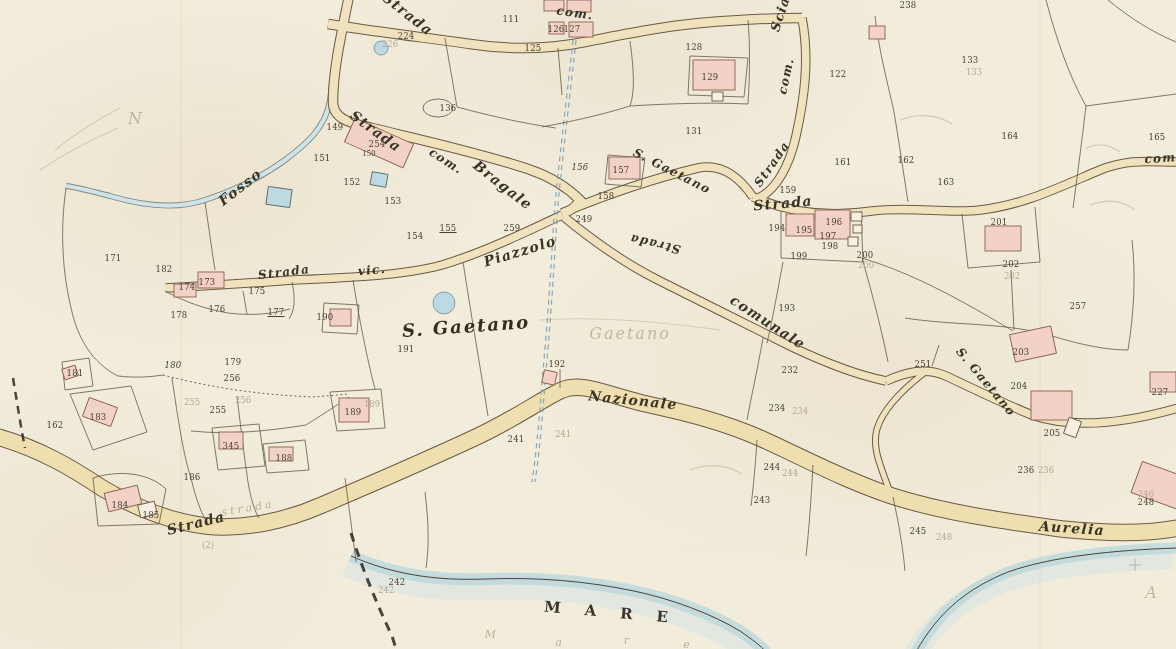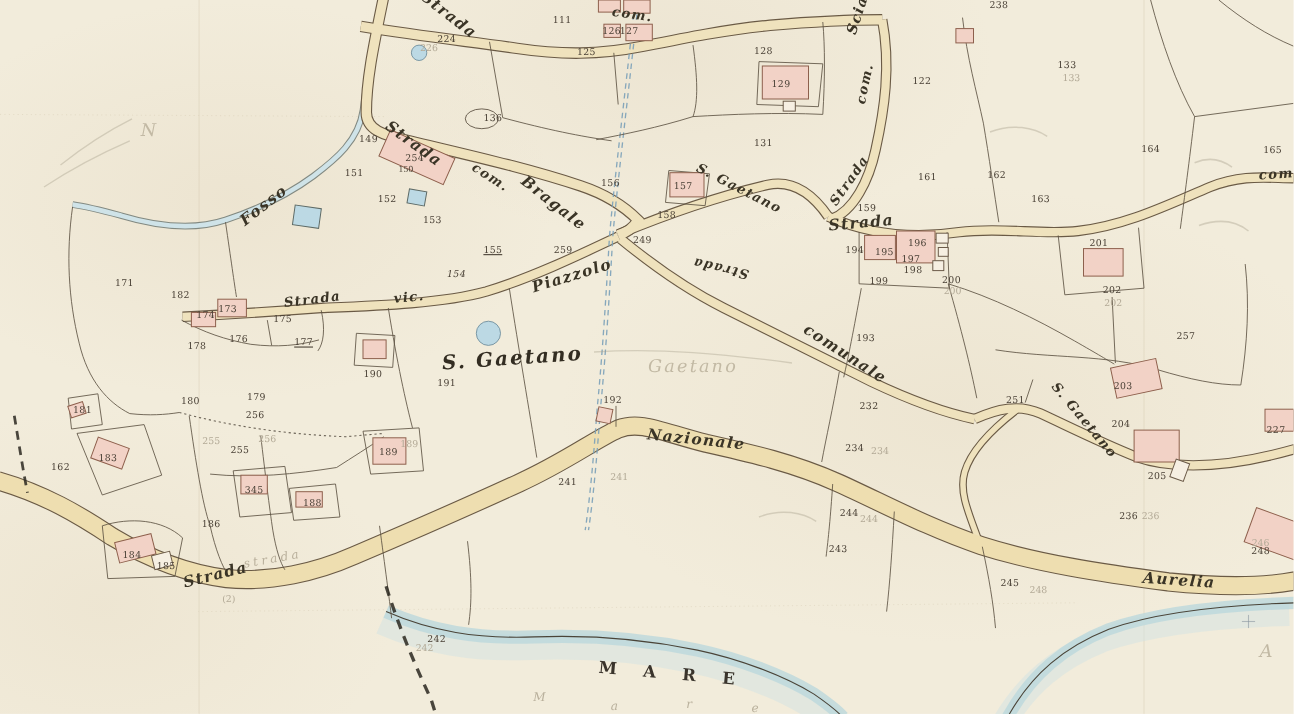--- a/index.html
+++ b/index.html
@@ -245,55 +245,55 @@
       <div class="lbl num" style="left: 838px; top: 74px; transform: translate(-50%, -50%) rotate(0deg);">122</div>
       <div class="lbl num" style="left: 970px; top: 60px; transform: translate(-50%, -50%) rotate(0deg);">133</div>
       <div class="lbl num" style="left: 908px; top: 5px; transform: translate(-50%, -50%) rotate(0deg);">238</div>
       <div class="lbl num" style="left: 448px; top: 108px; transform: translate(-50%, -50%) rotate(0deg);">136</div>
       <div class="lbl num" style="left: 335px; top: 127px; transform: translate(-50%, -50%) rotate(0deg);">149</div>
       <div class="lbl num" style="left: 377px; top: 144px; transform: translate(-50%, -50%) rotate(0deg);">254</div>
       <div class="lbl num" style="left: 369px; top: 153px; transform: translate(-50%, -50%) rotate(0deg); font-family: Liberation Serif, serif;">150</div>
       <div class="lbl num" style="left: 322px; top: 158px; transform: translate(-50%, -50%) rotate(0deg);">151</div>
       <div class="lbl num" style="left: 352px; top: 182px; transform: translate(-50%, -50%) rotate(0deg);">152</div>
       <div class="lbl num" style="left: 393px; top: 201px; transform: translate(-50%, -50%) rotate(0deg);">153</div>
-      <div class="lbl num" style="left: 555px; top: 167px; transform: translate(-50%, -50%) rotate(0deg);">156</div>
+      <div class="lbl num" style="left: 580px; top: 167px; transform: translate(-50%, -50%) rotate(0deg); font-style: italic;">156</div>
       <div class="lbl num" style="left: 621px; top: 170px; transform: translate(-50%, -50%) rotate(0deg);">157</div>
       <div class="lbl num" style="left: 606px; top: 196px; transform: translate(-50%, -50%) rotate(0deg);">158</div>
       <div class="lbl num" style="left: 584px; top: 219px; transform: translate(-50%, -50%) rotate(0deg);">249</div>
       <div class="lbl num" style="left: 512px; top: 228px; transform: translate(-50%, -50%) rotate(0deg);">259</div>
       <div class="lbl num" style="left: 448px; top: 228px; transform: translate(-50%, -50%) rotate(0deg); text-decoration: underline;">155</div>
-      <div class="lbl num" style="left: 415px; top: 250px; transform: translate(-50%, -50%) rotate(0deg); font-style: italic;">154</div>
+      <div class="lbl num" style="left: 415px; top: 236px; transform: translate(-50%, -50%) rotate(0deg);">154</div>
       <div class="lbl num" style="left: 788px; top: 190px; transform: translate(-50%, -50%) rotate(0deg);">159</div>
       <div class="lbl num" style="left: 843px; top: 162px; transform: translate(-50%, -50%) rotate(0deg);">161</div>
       <div class="lbl num" style="left: 906px; top: 160px; transform: translate(-50%, -50%) rotate(0deg);">162</div>
       <div class="lbl num" style="left: 946px; top: 182px; transform: translate(-50%, -50%) rotate(0deg);">163</div>
-      <div class="lbl num" style="left: 1046px; top: 136px; transform: translate(-50%, -50%) rotate(0deg); text-align: right;">164</div>
+      <div class="lbl num" style="left: 1010px; top: 136px; transform: translate(-50%, -50%) rotate(0deg); text-align: right;">164</div>
       <div class="lbl num" style="left: 1157px; top: 137px; transform: translate(-50%, -50%) rotate(0deg);">165</div>
       <div class="lbl num" style="left: 777px; top: 228px; transform: translate(-50%, -50%) rotate(0deg);">194</div>
       <div class="lbl num" style="left: 804px; top: 230px; transform: translate(-50%, -50%) rotate(0deg);">195</div>
       <div class="lbl num" style="left: 834px; top: 222px; transform: translate(-50%, -50%) rotate(0deg);">196</div>
       <div class="lbl num" style="left: 828px; top: 236px; transform: translate(-50%, -50%) rotate(0deg);">197</div>
       <div class="lbl num" style="left: 830px; top: 246px; transform: translate(-50%, -50%) rotate(0deg);">198</div>
       <div class="lbl num" style="left: 799px; top: 256px; transform: translate(-50%, -50%) rotate(0deg);">199</div>
       <div class="lbl num" style="left: 865px; top: 255px; transform: translate(-50%, -50%) rotate(0deg);">200</div>
       <div class="lbl num" style="left: 787px; top: 308px; transform: translate(-50%, -50%) rotate(0deg);">193</div>
       <div class="lbl num" style="left: 999px; top: 222px; transform: translate(-50%, -50%) rotate(0deg);">201</div>
       <div class="lbl num" style="left: 1011px; top: 264px; transform: translate(-50%, -50%) rotate(0deg);">202</div>
       <div class="lbl num" style="left: 1078px; top: 306px; transform: translate(-50%, -50%) rotate(0deg);">257</div>
       <div class="lbl num" style="left: 113px; top: 258px; transform: translate(-50%, -50%) rotate(0deg);">171</div>
       <div class="lbl num" style="left: 164px; top: 269px; transform: translate(-50%, -50%) rotate(0deg);">182</div>
       <div class="lbl num" style="left: 207px; top: 282px; transform: translate(-50%, -50%) rotate(0deg);">173</div>
       <div class="lbl num" style="left: 187px; top: 287px; transform: translate(-50%, -50%) rotate(0deg);">174</div>
       <div class="lbl num" style="left: 257px; top: 291px; transform: translate(-50%, -50%) rotate(0deg);">175</div>
       <div class="lbl num" style="left: 217px; top: 309px; transform: translate(-50%, -50%) rotate(0deg);">176</div>
       <div class="lbl num" style="left: 179px; top: 315px; transform: translate(-50%, -50%) rotate(0deg);">178</div>
       <div class="lbl num" style="left: 276px; top: 312px; transform: translate(-50%, -50%) rotate(0deg); text-decoration: underline;">177</div>
-      <div class="lbl num" style="left: 339px; top: 317px; transform: translate(-50%, -50%) rotate(0deg); margin-top: 24px;">190</div>
+      <div class="lbl num" style="left: 325px; top: 317px; transform: translate(-50%, -50%) rotate(0deg);">190</div>
       <div class="lbl num" style="left: 233px; top: 362px; transform: translate(-50%, -50%) rotate(0deg);">179</div>
-      <div class="lbl num" style="left: 173px; top: 365px; transform: translate(-50%, -50%) rotate(0deg);">180</div>
+      <div class="lbl num" style="left: 173px; top: 365px; transform: translate(-50%, -50%) rotate(0deg); font-style: italic;">180</div>
       <div class="lbl num" style="left: 232px; top: 378px; transform: translate(-50%, -50%) rotate(0deg);">256</div>
       <div class="lbl num" style="left: 218px; top: 410px; transform: translate(-50%, -50%) rotate(0deg);">255</div>
       <div class="lbl num" style="left: 192px; top: 477px; transform: translate(-50%, -50%) rotate(0deg);">186</div>
       <div class="lbl num" style="left: 231px; top: 446px; transform: translate(-50%, -50%) rotate(0deg);">345</div>
       <div class="lbl num" style="left: 284px; top: 458px; transform: translate(-50%, -50%) rotate(0deg);">188</div>
       <div class="lbl num" style="left: 98px; top: 417px; transform: translate(-50%, -50%) rotate(0deg);">183</div>
       <div class="lbl num" style="left: 75px; top: 373px; transform: translate(-50%, -50%) rotate(0deg);">181</div>
       <div class="lbl num" style="left: 55px; top: 425px; transform: translate(-50%, -50%) rotate(0deg);">162</div>
       <div class="lbl num" style="left: 120px; top: 505px; transform: translate(-50%, -50%) rotate(0deg);">184</div>
       <div class="lbl num" style="left: 151px; top: 515px; transform: translate(-50%, -50%) rotate(0deg);">185</div>

